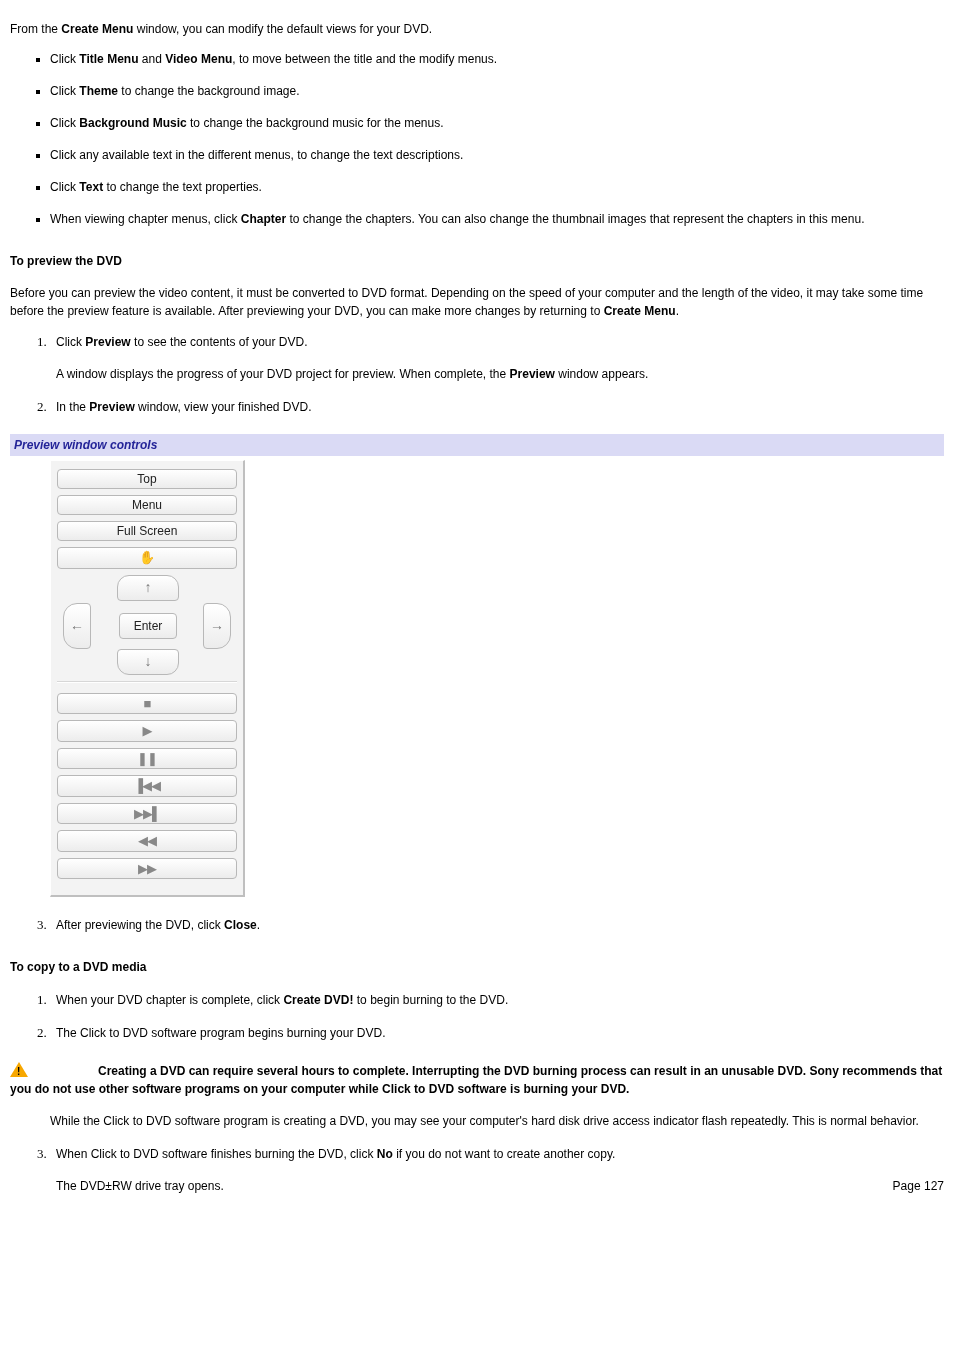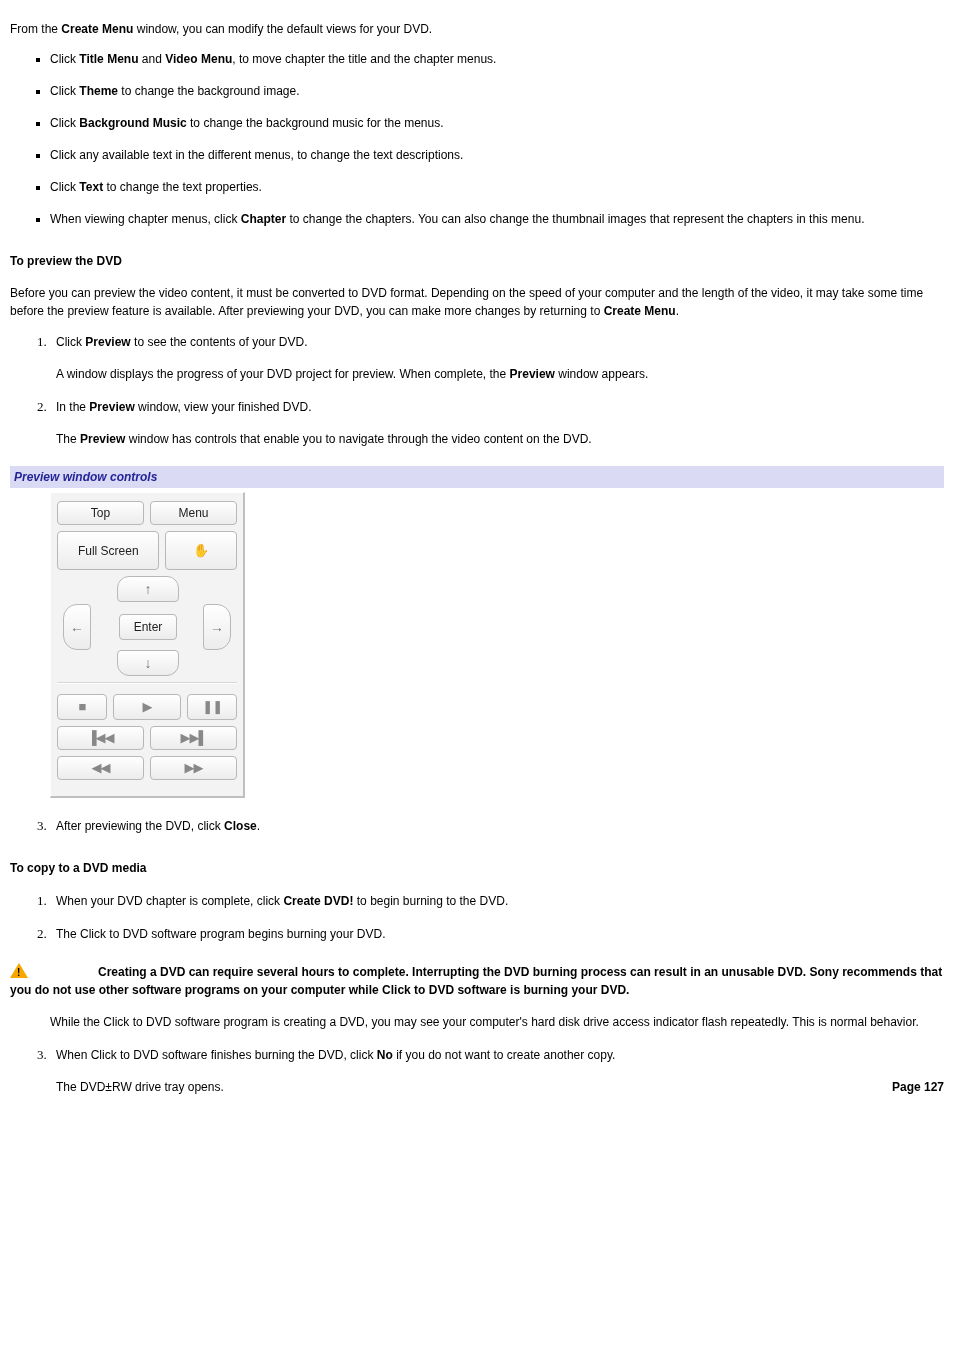--- a/index.html
+++ b/index.html
@@ -61,21 +61,21 @@
     align-items: center;
     justify-content: center;
     background: linear-gradient(#ffffff,#ececec);
     border: 1px solid #b8b8b8;
     border-radius: 4px;
     font-size: 12px;
     color: #222;
     box-sizing: border-box;
     user-select: none;
   }
-  .row { display: flex; gap: 6px; margin-bottom: 6px; }
+  .row { display: flex; gap: 6px; margin-bottom: 6px; flex-direction: column; }
   .row-top .btn { flex: 1; height: 24px; }
   .row-full .btn { height: 39px; }
   .row-full .btn.fs { flex: 1.3; }
   .row-full .btn.hand { flex: 0.9; }
   .dpad {
     position: relative;
     height: 100px;
     margin: 4px 0 6px 0;
   }
   .dbtn {
@@ -103,32 +103,32 @@
     border-left:9px solid transparent;
     border-right:9px solid transparent;
     border-bottom:15px solid #f7a700;
     position: relative; top:2px; margin-right: 70px;
   }
   .warn-icon::after{
     content:"!"; position:absolute; left:-2px; top:2px; font-size:10px; font-weight:bold; color:#000;
   }
   .warn-text { font-weight: bold; }
   .warn-para2 { font-weight: normal; margin: 14px 0 14px 40px; }
-  .page-num { float:right; font-weight:bold;text-align:center; }
+  .page-num { float:right; font-weight:normal;text-align:center; }
 </style>
 </head>
 <body>
 
 <p>
   <span>From the </span><span class="bold">Create Menu</span><span> window, you can modify the default views for your DVD.</span>
 </p>
 
 <ul class="bullet">
   <li>
-    <span>Click </span><span class="bold">Title Menu</span><span> and </span><span class="bold">Video Menu</span><span>, to move chapter the title and the chapter menus.</span>
+    <span>Click </span><span class="bold">Title Menu</span><span> and </span><span class="bold">Video Menu</span><span>, to move between the title and the modify menus.</span>
   </li>
   <li>
     <span>Click </span><span class="bold">Theme</span><span> to change the background image.</span>
   </li>
   <li>
     <span>Click </span><span class="bold">Background Music</span><span> to change the background music for the menus.</span>
   </li>
   <li>
     <span>Click any available text in the different menus, to change the text descriptions.</span>
   </li>
@@ -148,23 +148,20 @@
 
 <ol class="numbered">
   <li>
     <span>Click </span><span class="bold">Preview</span><span> to see the contents of your DVD.</span>
     <div class="step-extra">
       <span>A window displays the progress of your DVD project for preview. When complete, the </span><span class="bold">Preview</span><span> window appears.</span>
     </div>
   </li>
   <li>
     <span>In the </span><span class="bold">Preview</span><span> window, view your finished DVD.</span>
-    <div class="step-extra">
-      <span>The </span><span class="bold">Preview</span><span> window has controls that enable you to navigate through the video content on the DVD.</span>
-    </div>
   </li>
 </ol>
 
 <div class="caption-bar">Preview window controls</div>
 
 <div class="controls-panel">
   <div class="row row-top">
     <div class="btn">Top</div>
     <div class="btn">Menu</div>
   </div>

